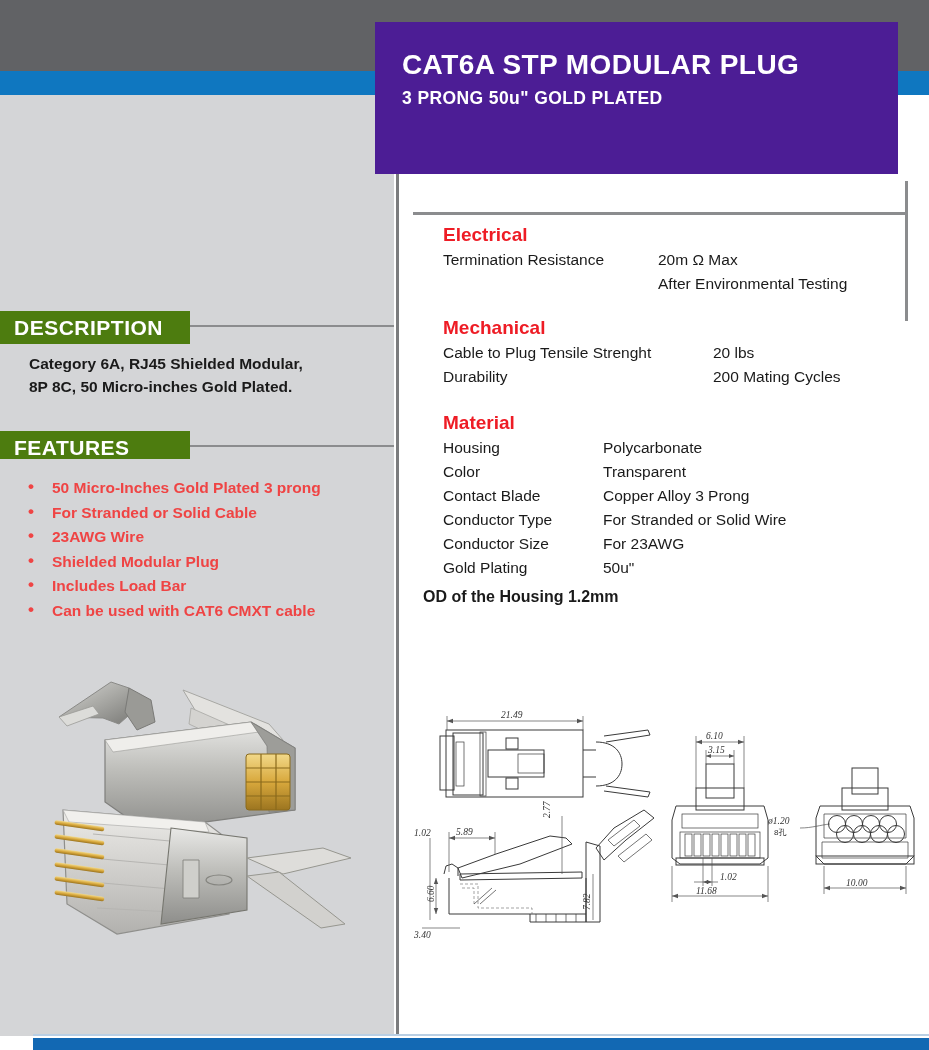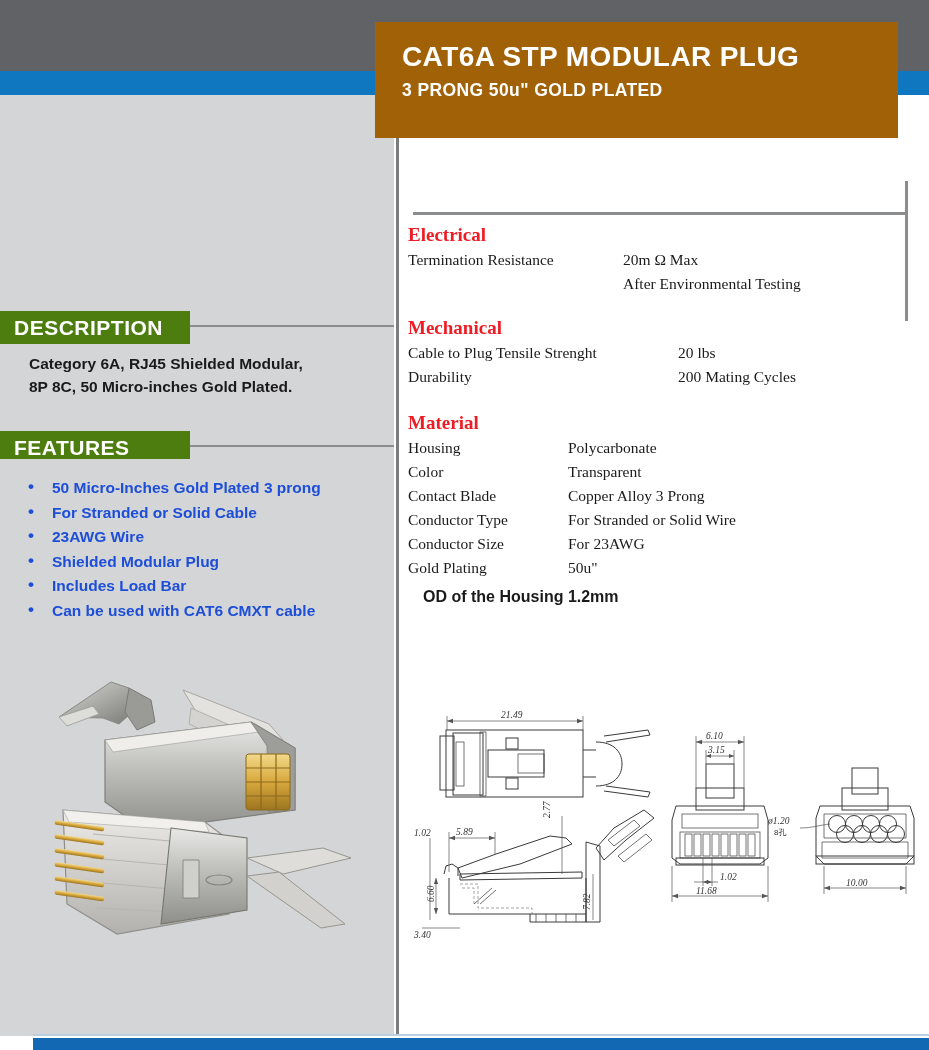--- a/index.html
+++ b/index.html
@@ -10,23 +10,23 @@
     position:relative;overflow:hidden;
   }
   .sheet{position:absolute;inset:0;}
 
   
   .top-gray{position:absolute;left:0;top:0;width:929px;height:71px;background:#616265;}
   .top-blue-stripe{position:absolute;left:0;top:71px;width:929px;height:24px;background:#0f77c0;}
 
   
   .title-block{
-    position:absolute;left:375px;top:22px;width:523px;height:116px;
-    background:#a16207;color:#fff;box-sizing:border-box;
-    padding:18px 0 0 27px;
+    position:absolute;left:375px;top:22px;width:523px;height:152px;
+    background:#4c1d95;color:#fff;box-sizing:border-box;
+    padding:26px 0 0 27px;
   }
   .title-main{
     font-size:28px;font-weight:bold;letter-spacing:.4px;line-height:34px;
     white-space:nowrap;
   }
   .title-sub{
     font-size:17.5px;font-weight:bold;letter-spacing:.4px;line-height:24px;
     margin-top:4px;white-space:nowrap;
   }
 
@@ -50,32 +50,32 @@
   .desc-body{
     position:absolute;left:29px;top:352px;width:370px;
     font-size:15.5px;font-weight:bold;color:#1a1a1a;line-height:23px;
   }
 
   .features-list{
     position:absolute;left:14px;top:476px;width:380px;
     margin:0;padding:0;list-style:none;
   }
   .features-list li{
-    font-size:15.5px;font-weight:bold;color:#1d4ed8;line-height:24.5px;
+    font-size:15.5px;font-weight:bold;color:#ef4444;line-height:24.5px;
     position:relative;padding-left:38px;
   }
   .features-list li::before{
     content:"\2022";position:absolute;left:14px;top:-1px;font-size:17px;
   }
 
   
   .spec-rule-h{position:absolute;left:413px;top:212px;width:495px;height:3px;background:#8b8c8e;}
   .spec-rule-v{position:absolute;left:905px;top:181px;width:3px;height:140px;background:#8b8c8e;}
 
-  .spec-group{position:absolute;left:408px;font-family:Liberation Serif, serif;}
+  .spec-group{position:absolute;left:443px;}
   .spec-head{
     font-size:19px;font-weight:bold;color:#ee1c25;line-height:25px;margin-bottom:1px;
   }
   .spec-row{position:relative;height:24px;line-height:24px;font-size:15.5px;color:#1a1a1a;white-space:nowrap;}
   .spec-row .k{position:absolute;left:0;top:0;}
   .spec-row .v{position:absolute;top:0;}
 
   #grp-electrical{top:222px;width:480px;}
   #grp-electrical .v{left:215px;}
   #grp-mechanical{top:315px;width:480px;}

